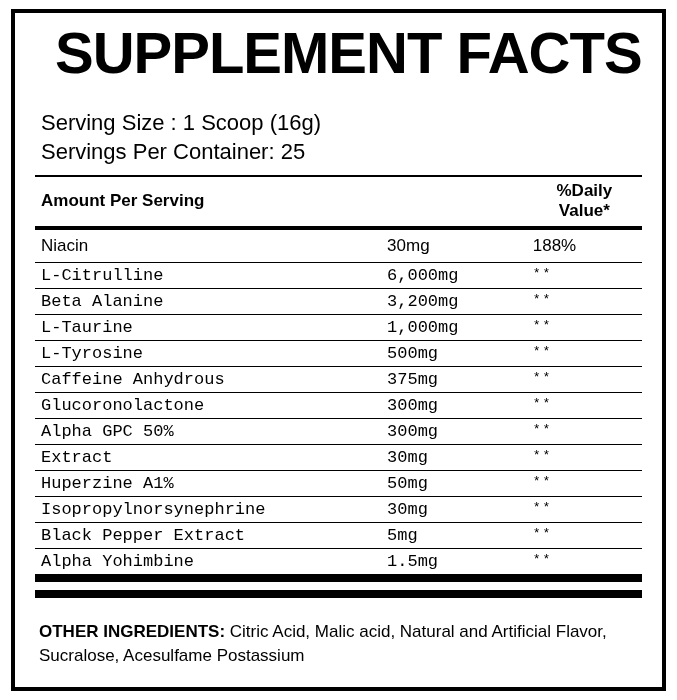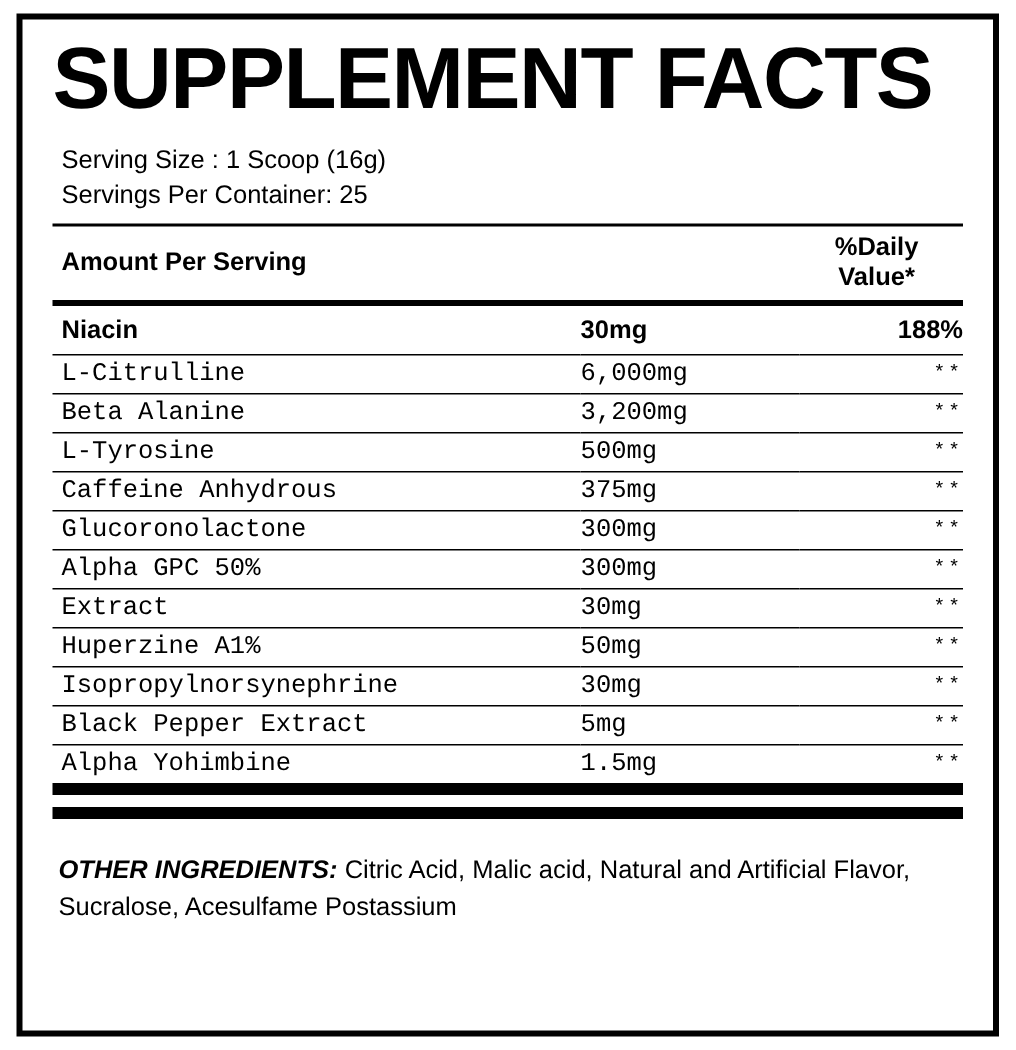--- a/index.html
+++ b/index.html
@@ -21,49 +21,49 @@
     height: 682px;
     border: 4px solid #000;
     background: #fff;
     padding: 0 20px;
   }
   .title {
     font-size: 58px;
     font-weight: bold;
     letter-spacing: -1px;
     line-height: 1;
-    margin: 11px 0 0 0;
+    margin: 11px 0 0 20px;
     white-space: nowrap;
   }
   .serving-lines {
-    margin: 14px 0 0 6px;
-    font-size: 17px;
+    margin: 26px 0 0 6px;
+    font-size: 22px;
     line-height: 1.33;
   }
   .rule-thin { border-top: 2px solid #000; margin: 8px 0 0 0; }
   .rule-med  { border-top: 4px solid #000; margin: 0; }
   .rule-thick{ border-top: 8px solid #000; margin: 0; }
 
   .tbl { width: 100%; border-collapse: collapse; table-layout: fixed; }
   .tbl td { padding: 0; vertical-align: middle; }
   .c-name  { width: 58%; }
   .c-amt   { width: 24%; text-align: left; }
-  .c-dv    { width: 18%; text-align: right; }
+  .c-dv    { width: 18%; text-align: left; }
 
   .hdr-row td {
     font-size: 17px;
     font-weight: bold;
     padding: 4px 0 5px 0;
   }
   .hdr-row .c-name { padding-left: 6px; }
   .hdr-row .c-dv { text-align: center; padding-right: 6px; }
 
   .niacin-row td {
     font-size: 17px;
-    font-weight: bold;
+    font-weight: normal;
     padding: 6px 0 6px 0;
   }
   .niacin-row .c-name { padding-left: 6px; }
   .niacin-row .c-amt { padding-right: 6px; }
 
   .ing-row td {
     font-size: 17px;
     padding: 3px 0 3px 0;
     border-top: 1.5px solid #000;
     font-family: Liberation Mono, monospace;
@@ -74,21 +74,21 @@
 
   .dv-note {
     font-size: 17px;
     margin: 8px 0 0 6px;
   }
   .other {
     margin: 22px 0 0 4px;
     font-size: 17px;
     line-height: 1.45;
   }
-  .other b { font-weight: bold; font-style: italic; }
+  .other b { font-weight: bold; }
 </style>
 </head>
 <body>
 
 <div class="panel">
 
   <div class="title">SUPPLEMENT FACTS</div>
 
   <div class="serving-lines">
     <div>Serving Size : 1 Scoop (16g)</div>
@@ -118,20 +118,25 @@
     </tr>
 
     <tr class="ing-row">
       <td class="c-name">L-Citrulline</td>
       <td class="c-amt">6,000mg</td>
       <td class="c-dv">**</td>
     </tr>
     <tr class="ing-row">
       <td class="c-name">Beta Alanine</td>
       <td class="c-amt">3,200mg</td>
+      <td class="c-dv">**</td>
+    </tr>
+    <tr class="ing-row">
+      <td class="c-name">L-Taurine</td>
+      <td class="c-amt">1,000mg</td>
       <td class="c-dv">**</td>
     </tr>
     <tr class="ing-row">
       <td class="c-name">L-Tyrosine</td>
       <td class="c-amt">500mg</td>
       <td class="c-dv">**</td>
     </tr>
     <tr class="ing-row">
       <td class="c-name">Caffeine Anhydrous</td>
       <td class="c-amt">375mg</td>

